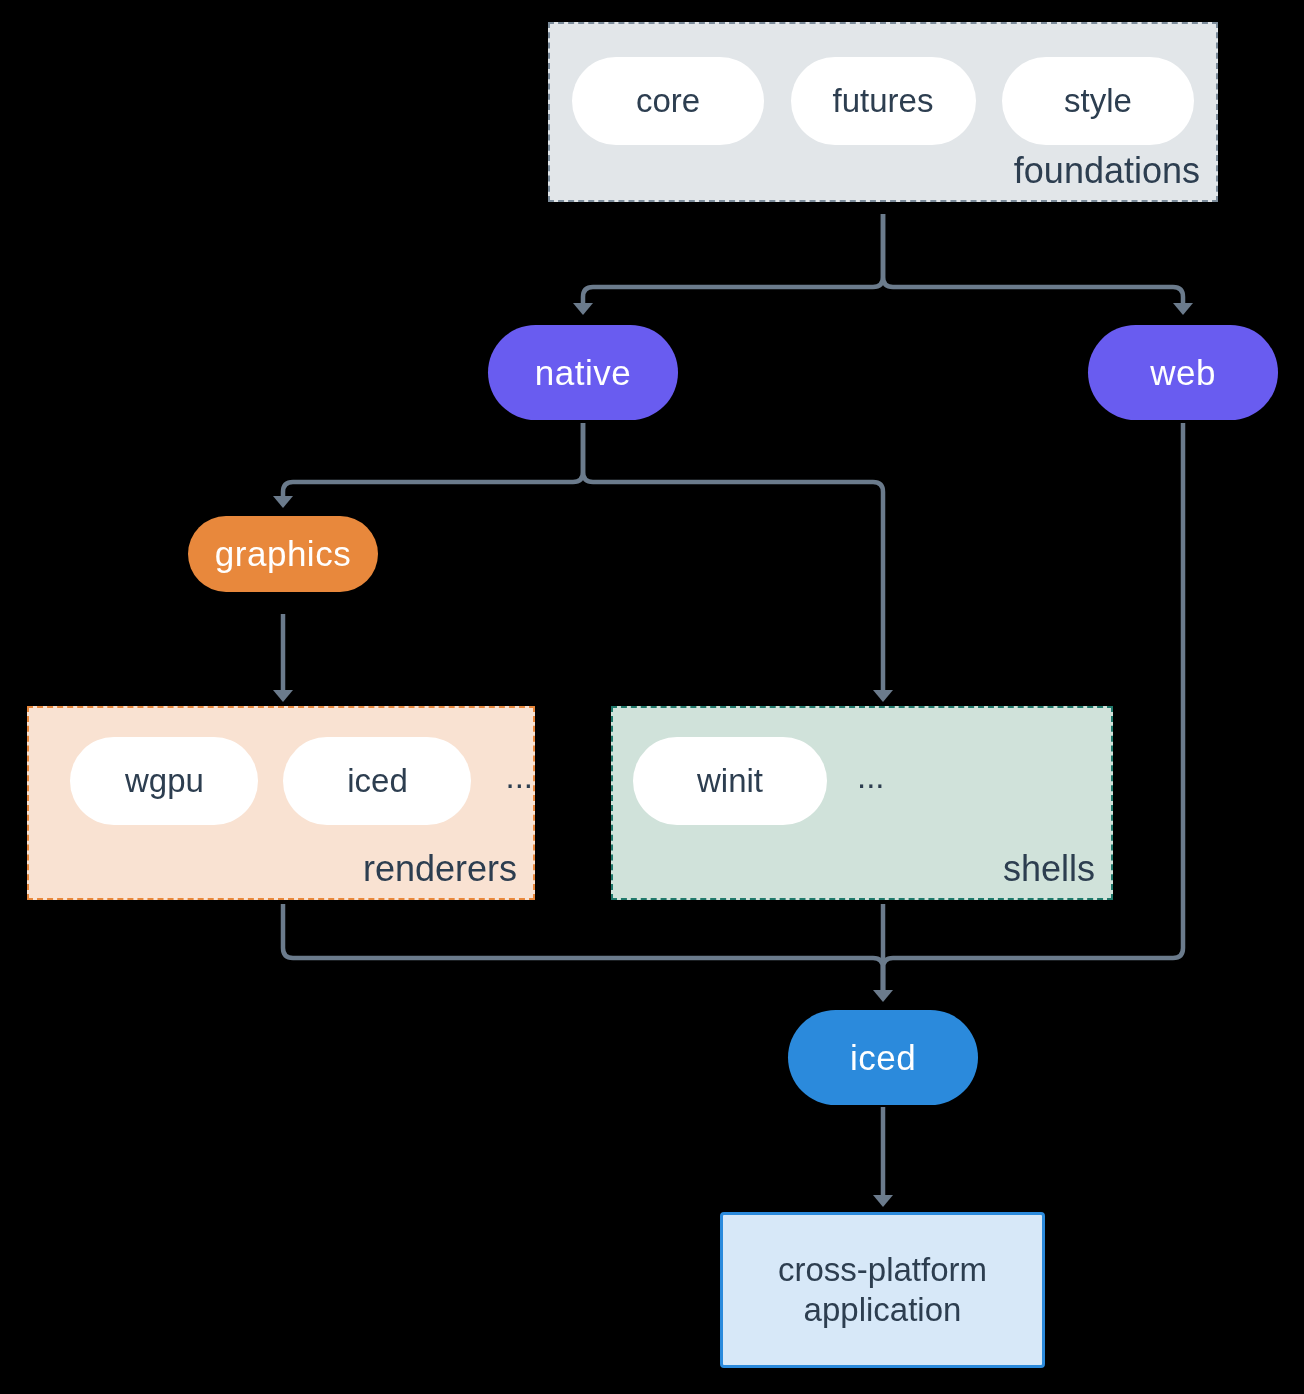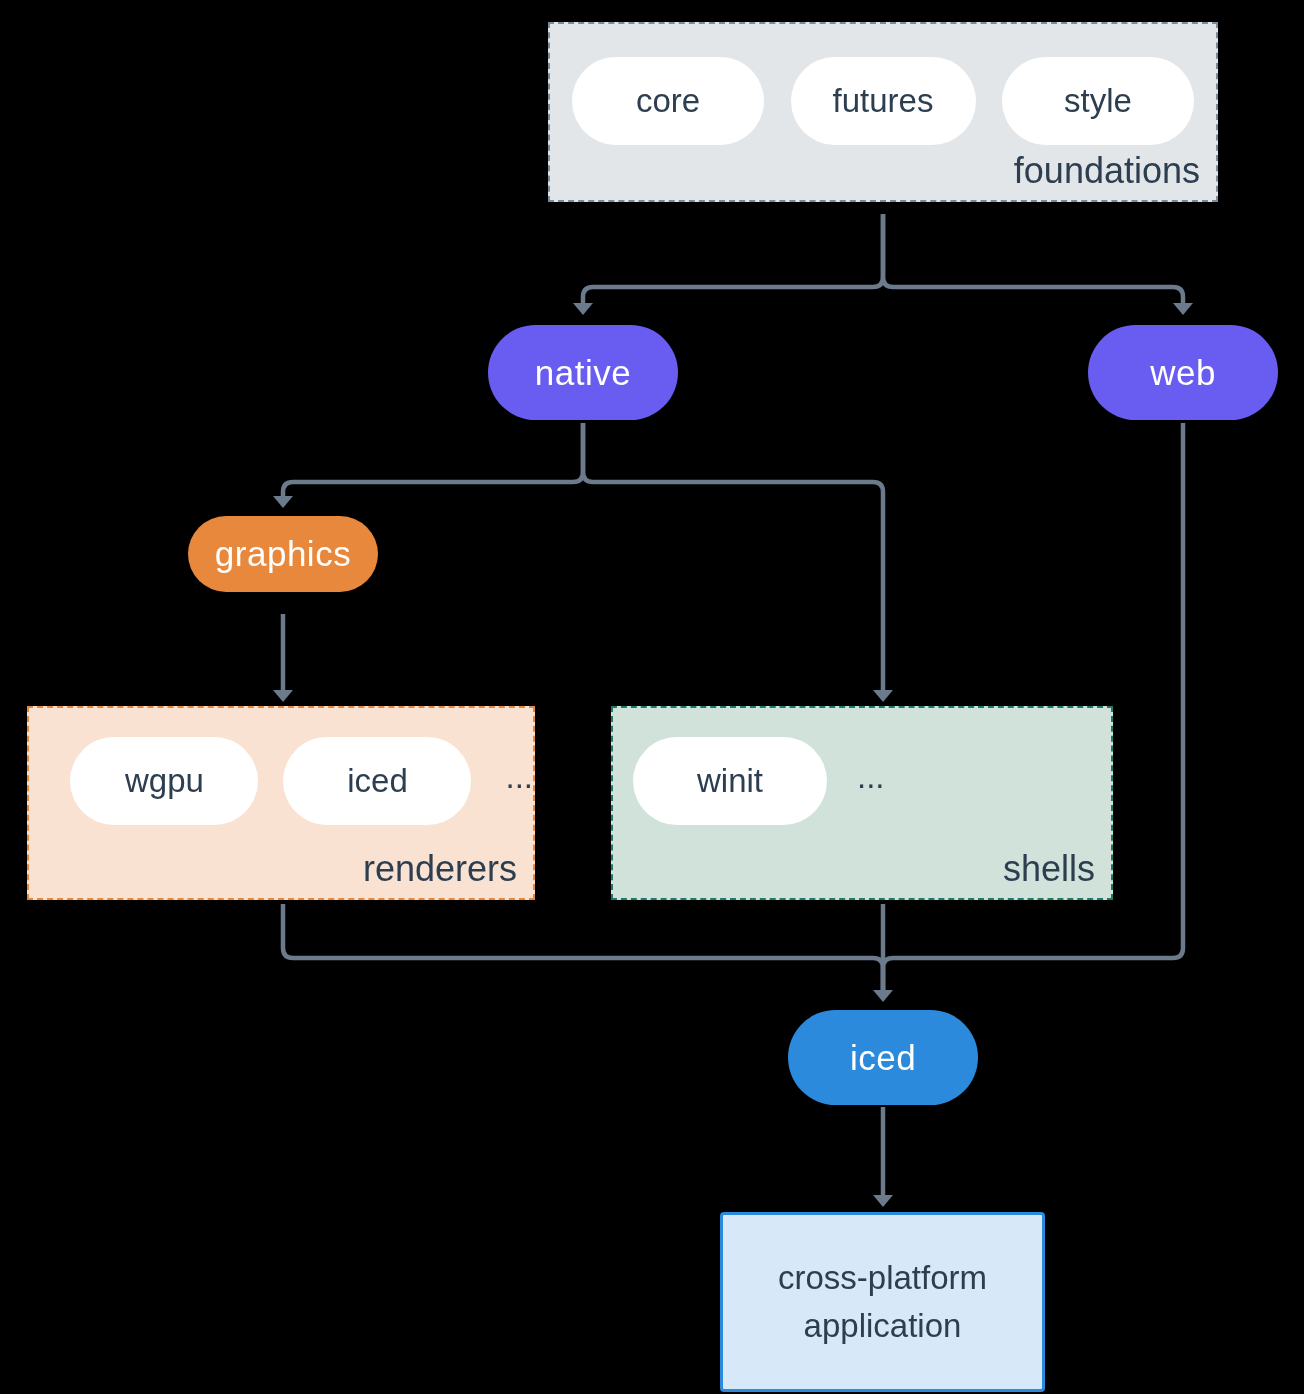--- a/index.html
+++ b/index.html
@@ -39,25 +39,25 @@
   
   .node{position:absolute;width:190px;height:95px;border-radius:48px;
     display:flex;align-items:center;justify-content:center;color:#fff;
     font-size:35px;letter-spacing:.5px;}
   #native{left:488px;top:325px;background:var(--accent-purple);}
   #web{left:1088px;top:325px;background:var(--accent-purple);}
   #graphics{left:188px;top:516px;height:76px;background:var(--accent-orange);}
   #iced{left:788px;top:1010px;background:var(--accent-blue);}
 
   
-  #application{position:absolute;left:720px;top:1212px;width:325px;height:180px;
+  #application{position:absolute;left:720px;top:1212px;width:325px;height:156px;
     box-sizing:border-box;background:var(--application-fill);
     border:3px solid var(--accent-blue);border-radius:4px;
     display:flex;align-items:center;justify-content:center;text-align:center;
-    font-size:33px;line-height:48px;color:var(--text-dark);padding:0 32px;}
+    font-size:33px;line-height:40px;color:var(--text-dark);padding:0 32px;}
 </style>
 </head>
 <body>
 
 <div id="canvas">
 
   <svg id="arrows" width="1304" height="1394" viewBox="0 0 1304 1394">
     <defs>
       <marker id="ah" viewBox="0 0 14 22" refX="1" refY="11" markerUnits="userSpaceOnUse" markerWidth="14" markerHeight="22" orient="auto">
         <path class="head" d="M1,1 L13,11 L1,21 Z"></path>

